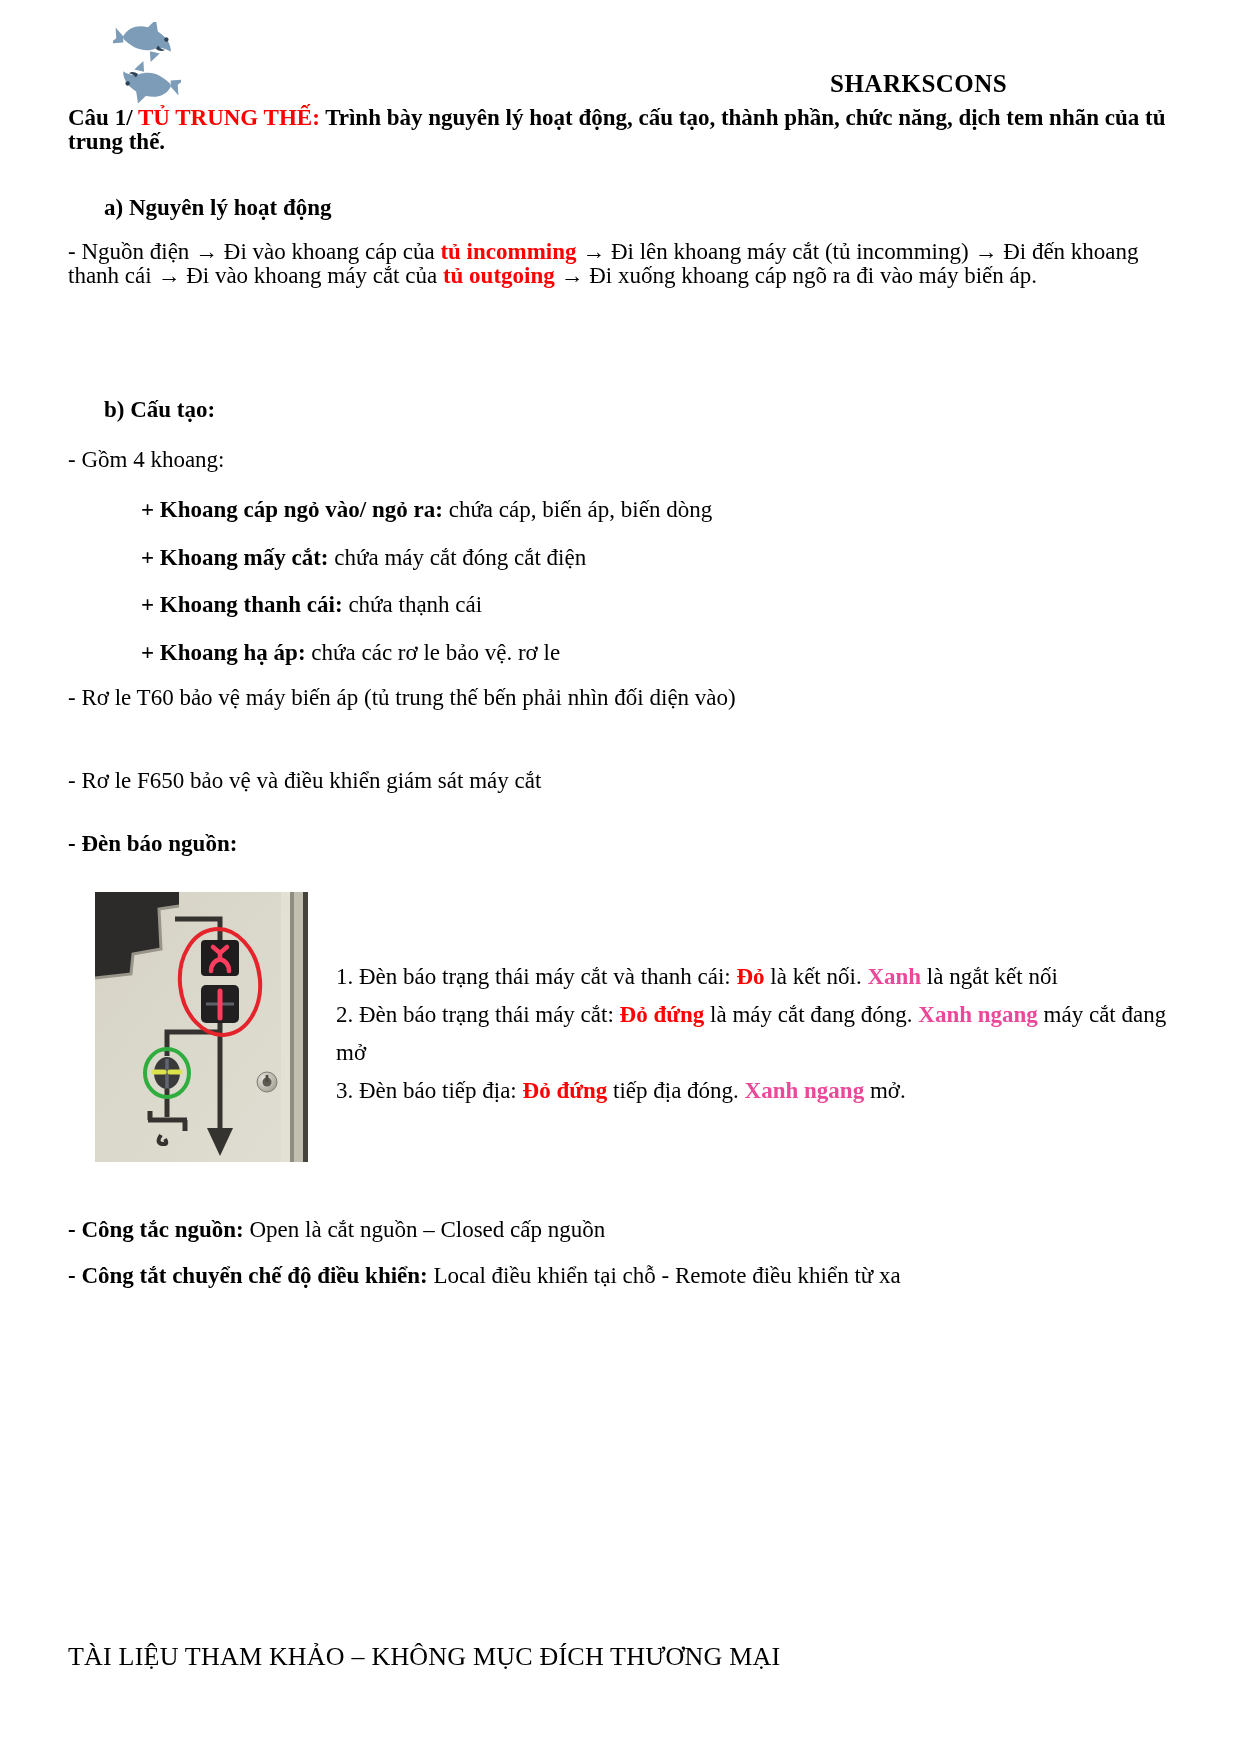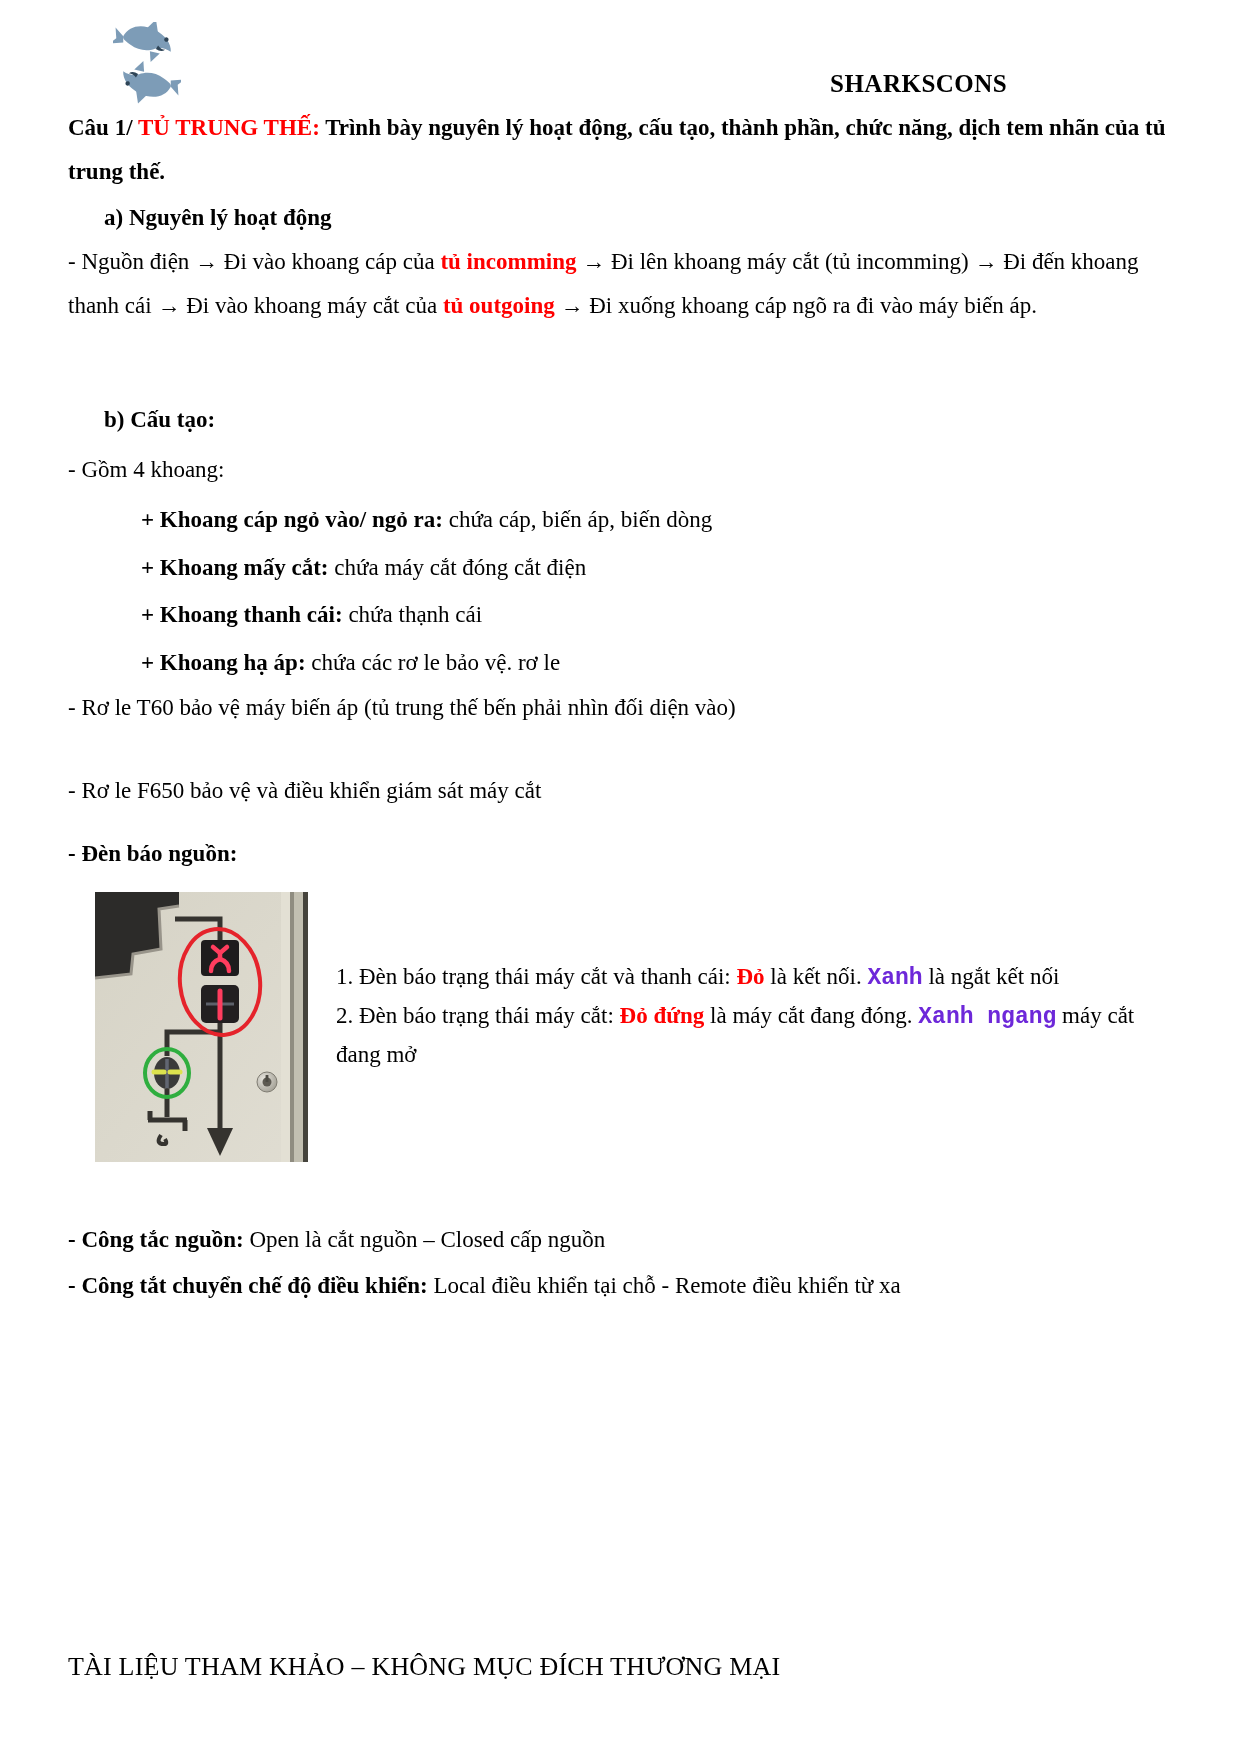--- a/index.html
+++ b/index.html
@@ -5,24 +5,24 @@
   html,body{margin:0;padding:0;background:#888;}
   .page{
     position:relative;
     width:1240px;height:1754px;
     margin:0 auto;
     background:#ffffff;
     font-family:"Liberation Serif","DejaVu Serif",serif;
     color:#000;
     overflow:hidden;
   }
-  .t{position:absolute;font-size:23px;line-height:44px;}
+  .t{position:absolute;font-size:23px;line-height:24px;}
   .b{font-weight:bold;}
   .red{color:#ff0000;font-weight:bold;}
-  .green{color:#6d28d9;font-weight:bold;font-family:Liberation Mono, monospace;}
+  .green{color:#ec4899;font-weight:bold;}
   .brand{position:absolute;left:830px;top:70px;font-size:25px;font-weight:bold;letter-spacing:.5px;}
   .q{left:68px;top:106px;width:1118px;font-weight:bold;}
   .h-a{left:104px;top:196px;font-weight:bold;}
   .p-a{left:68px;top:240px;width:1118px;}
   .h-b{left:104px;top:398px;font-weight:bold;}
   .gom{left:68px;top:448px;}
   .item{left:141px;text-align:center;}
   .i0{top:498px}.i1{top:546px}.i2{top:593px}.i3{top:641px}
   .n1{left:68px;top:686px;}
   .n2{left:68px;top:733px;margin-top:36px;}
@@ -172,20 +172,23 @@
     </svg>
   </div>
 
   <div class="t ind-notes">
     <div>
       <span>1. Đèn báo trạng thái máy cắt và thanh cái: </span><span class="red">Đỏ</span><span> là kết nối. </span><span class="green">Xanh</span><span> là ngắt kết nối</span>
     </div>
     <div>
       <span>2. Đèn báo trạng thái máy cắt: </span><span class="red">Đỏ đứng</span><span> là máy cắt đang đóng. </span><span class="green">Xanh ngang</span><span> máy cắt đang mở</span>
     </div>
+    <div>
+      <span>3. Đèn báo tiếp địa: </span><span class="red">Đỏ đứng</span><span> tiếp địa đóng. </span><span class="green">Xanh ngang</span><span> mở.</span>
+    </div>
   </div>
 
   <div class="t s1">
     <span class="b">- Công tắc nguồn:</span><span> Open là cắt nguồn – Closed cấp nguồn</span>
   </div>
   <div class="t s2">
     <span class="b">- Công tắt chuyển chế độ điều khiển:</span><span> Local điều khiển tại chỗ - Remote điều khiển từ xa</span>
   </div>
 
   <div class="t footer">TÀI LIỆU THAM KHẢO – KHÔNG MỤC ĐÍCH THƯƠNG MẠI</div>

